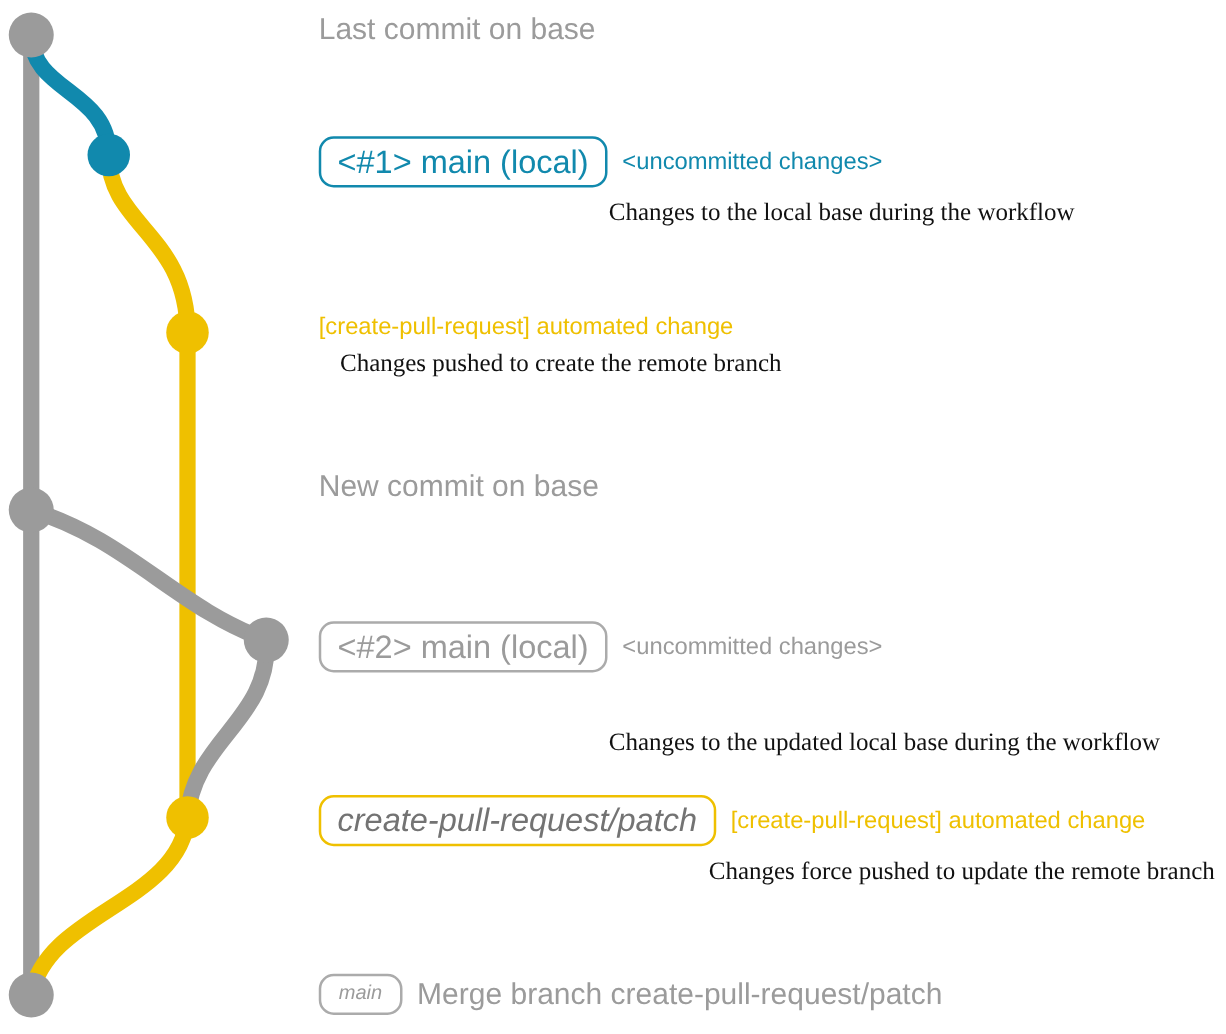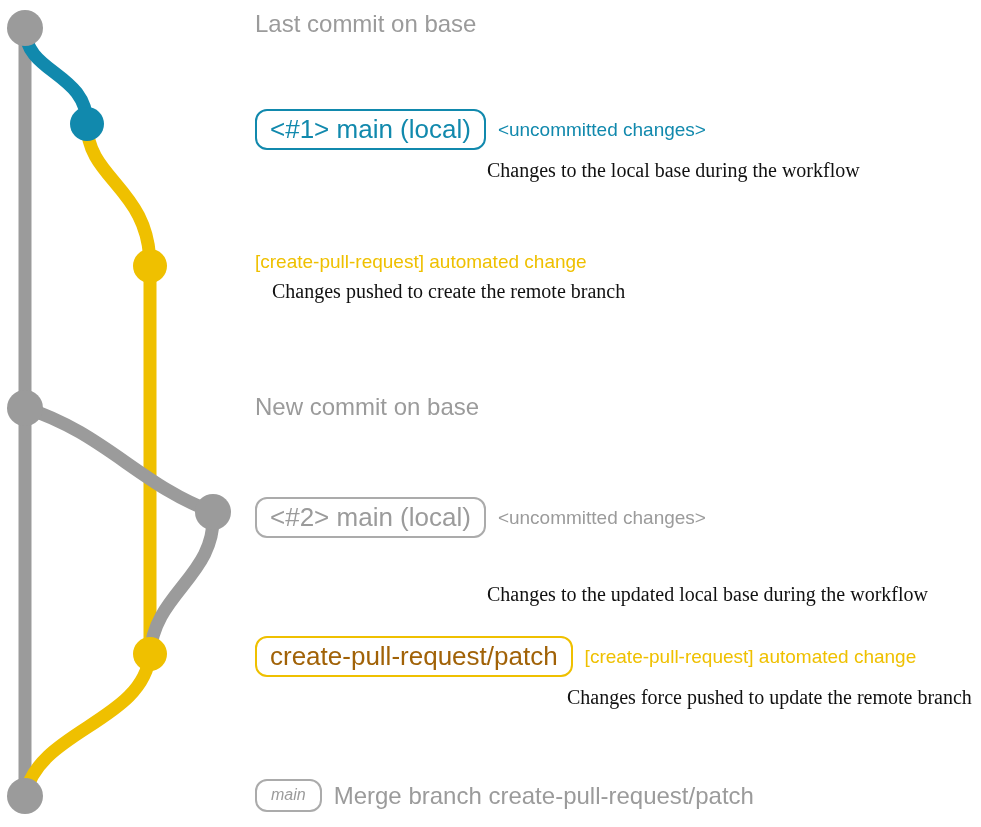--- a/index.html
+++ b/index.html
@@ -6,21 +6,21 @@
   body{width:981px;height:827px;position:relative;overflow:hidden;
        font-family:"Liberation Sans",sans-serif;-webkit-font-smoothing:antialiased;}
   #graph{position:absolute;left:0;top:0;width:981px;height:827px;}
   .rows{position:absolute;left:0;top:0;width:981px;height:816px;}
   .row{position:absolute;display:flex;align-items:flex-start;flex-direction:column;}
   .rowline{display:flex;align-items:center;gap:12px;white-space:nowrap;}
   .tag{display:inline-block;border:2px solid;border-radius:12px;
        padding:5px 13px 6px;font-size:26px;line-height:1;white-space:nowrap;}
   .tag.blue{border-color:#1189AD;color:#1189AD;}
   .tag.gray{border-color:#ABABAB;color:#9B9B9B;}
-  .tag.yellow{border-color:#EFC000;color:#a16207;}
+  .tag.yellow{border-color:#EFC000;color:#737373;font-style:italic;}
   .tag.small{font-size:16px;padding:6px 14px 7px;font-style:italic;}
   .subject{font-size:19px;line-height:1;white-space:nowrap;}
   .subject.blue{color:#1189AD;}
   .subject.gray{color:#9B9B9B;}
   .subject.yellow{color:#EFC000;}
   .subject.grayhead{color:#9B9B9B;font-size:24px;}
   .desc{font-family:"Liberation Serif",serif;font-size:20px;color:#111;
         white-space:nowrap;margin-top:9px;}
 </style>
 </head>
@@ -55,21 +55,21 @@
         <span class="subject blue">&lt;uncommitted changes&gt;</span>
       </div>
       <div class="desc" style="margin-left: 232px;">Changes to the local base during the workflow</div>
     </div>
     <div class="row" style="left: 255px; top: 252px;">
       <div class="rowline">
         <span class="subject yellow">[create-pull-request] automated change</span>
       </div>
       <div class="desc" style="margin-left: 17px;">Changes pushed to create the remote branch</div>
     </div>
-    <div class="row" style="left: 255px; top: 395px;">
+    <div class="row" style="left: 255px; top: 378px;">
       <div class="rowline">
         <span class="subject grayhead">New commit on base</span>
       </div>
     </div>
     <div class="row" style="left: 255px; top: 497px; gap: 36px;">
       <div class="rowline">
         <span class="tag gray">&lt;#2&gt; main (local)</span>
         <span class="subject gray">&lt;uncommitted changes&gt;</span>
       </div>
       <div class="desc" style="margin-left: 232px;">Changes to the updated local base during the workflow</div>

